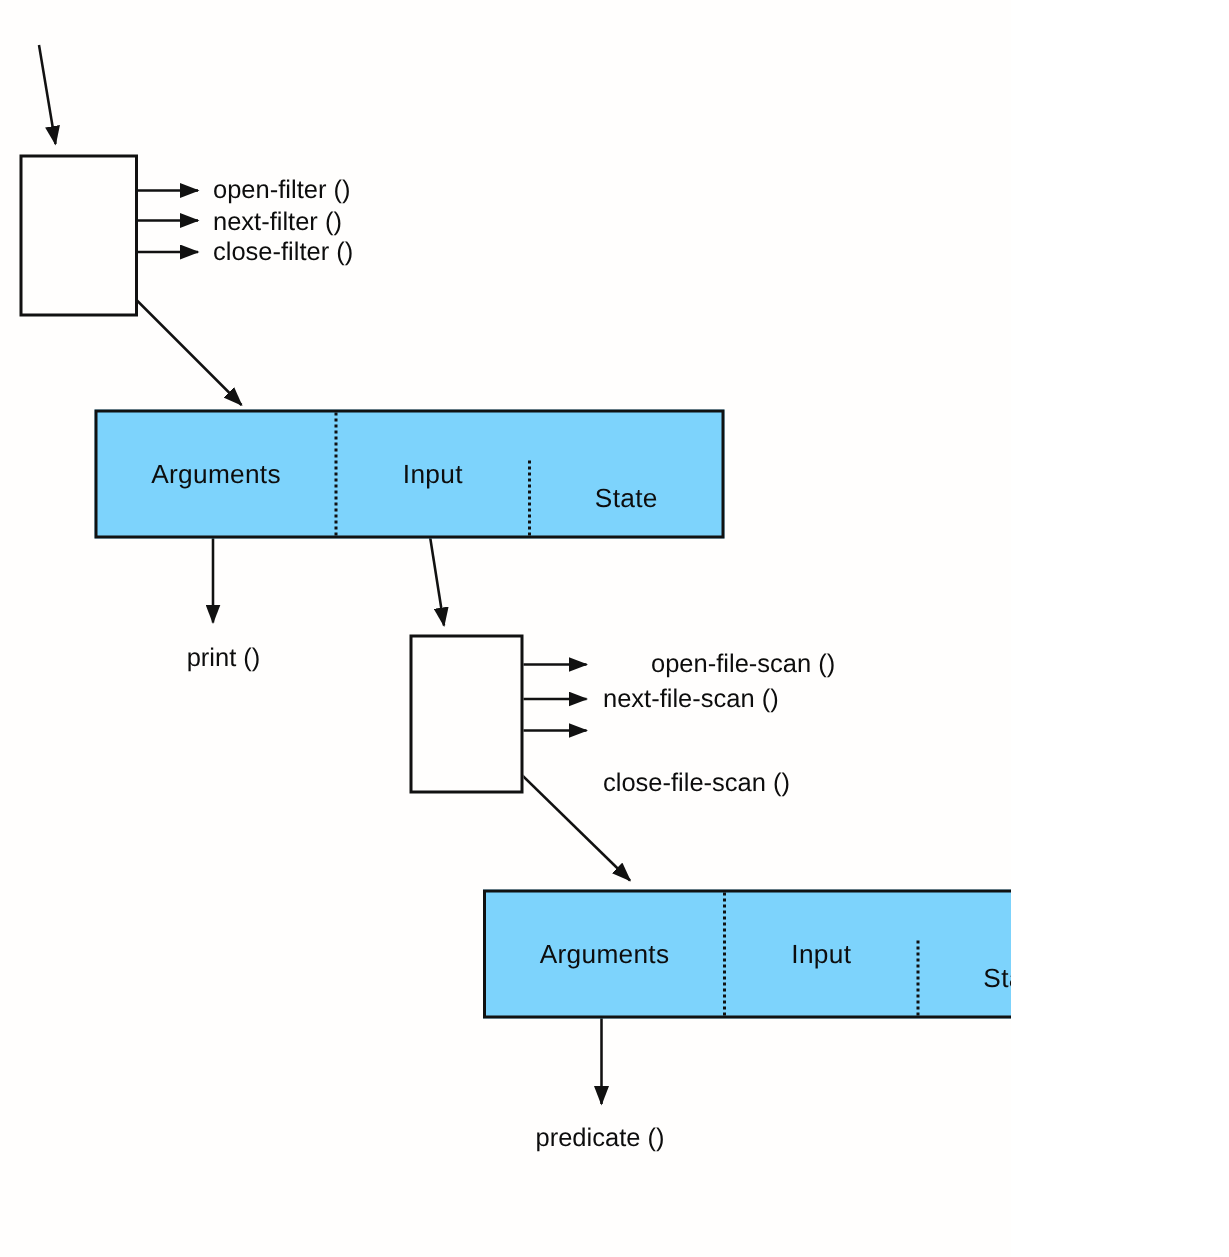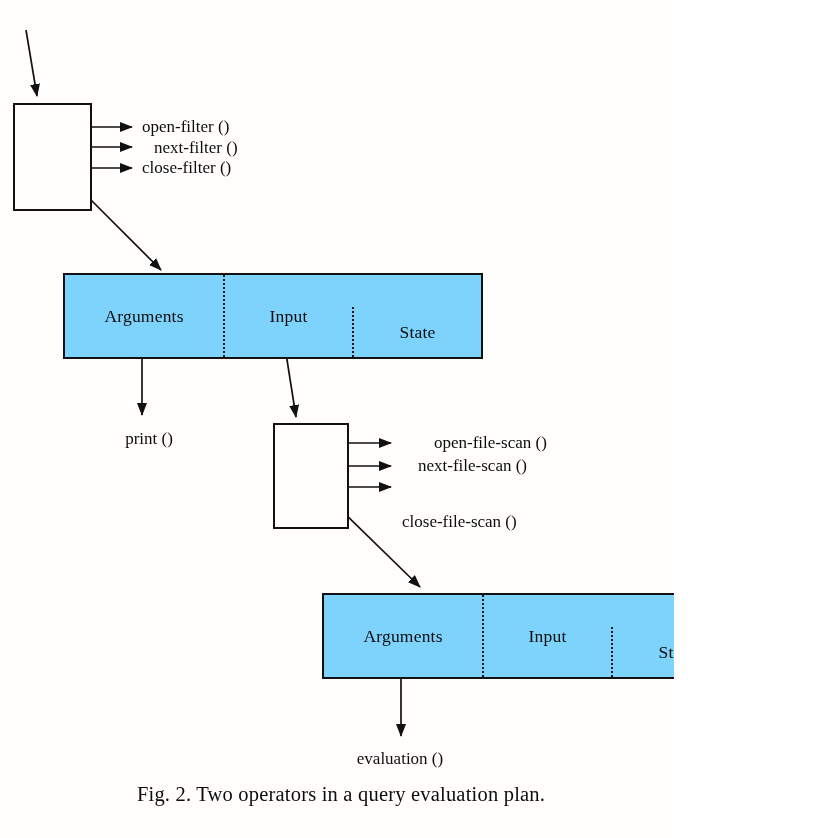--- a/index.html
+++ b/index.html
@@ -5,21 +5,21 @@
   html, body {
     margin: 0;
     padding: 0;
     background: #ffffff;
   }
   .page {
     position: relative;
     width: 674px;
     height: 838px;
     background: #fffefd;
-    font-family: Liberation Serif, serif;
+    font-family: Liberation Sans, sans-serif;
     color: #0d0d0d;
     overflow: hidden;
   }
   .arrow-layer {
     position: absolute;
     left: 0; top: 0;
     width: 819px; height: 838px;
     pointer-events: none;
   }
   .op-box {
@@ -106,40 +106,39 @@
     <line x1="338" y1="487" x2="391" y2="487" marker-end="url(#ah)"></line>
 
     <line x1="338" y1="507" x2="420" y2="587" marker-end="url(#ah)"></line>
 
     <line x1="401" y1="665" x2="401" y2="736" marker-end="url(#ah)"></line>
   </svg>
 
   <div class="op-box filter"></div>
 
   <span class="method-label" style="left:142px; top:116px;">open-filter ()</span>
-  <span class="method-label" style="left:154px; top:137px;">next-filter ()</span>
+  <span class="method-label" style="left:142px; top:137px;">next-filter ()</span>
   <span class="method-label" style="left:142px; top:157px;">close-filter ()</span>
 
   <div class="record one">
     <div class="cell c1">Arguments</div>
     <div class="cell c2">Input</div>
     <div class="cell c3">State</div>
   </div>
 
   <span class="fn-label" style="left:149px; top:428px;">print ()</span>
 
   <div class="op-box scan"></div>
 
   <span class="method-label" style="left:402px; top:432px;margin-left:32px;">open-file-scan ()</span>
-  <span class="method-label" style="left:402px; top:455px;margin-left:16px;">next-file-scan ()</span>
+  <span class="method-label" style="left:402px; top:455px;">next-file-scan ()</span>
   <span class="method-label" style="left:402px; top:477px;margin-top:34px;">close-file-scan ()</span>
 
   <div class="record two">
     <div class="cell c1">Arguments</div>
     <div class="cell c2">Input</div>
     <div class="cell c3">State</div>
   </div>
 
-  <span class="fn-label" style="left:400px; top:748px;">evaluation ()</span>
+  <span class="fn-label" style="left:400px; top:748px;">predicate ()</span>
 
-  <div class="caption">Fig. 2. Two operators in a query evaluation plan.</div>
 
 </div>
 
 </body></html>

